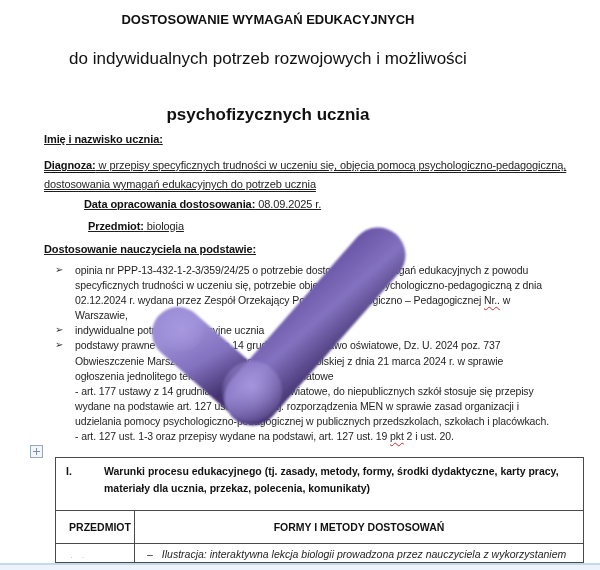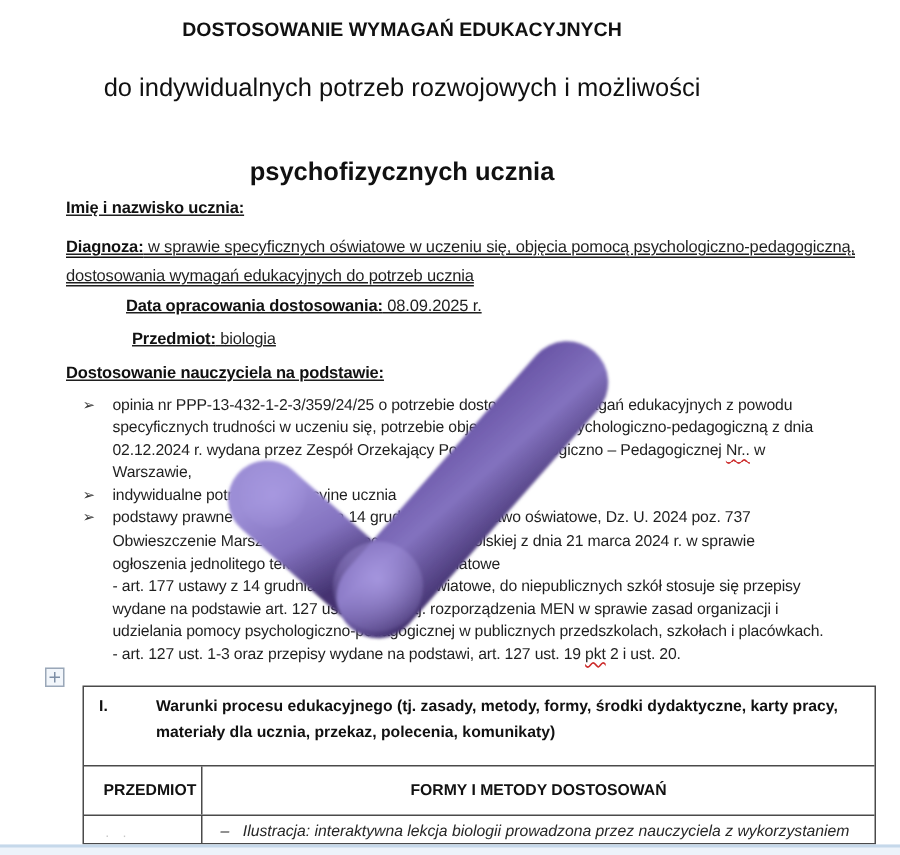--- a/index.html
+++ b/index.html
@@ -66,21 +66,21 @@
   <div class="title-1">DOSTOSOWANIE WYMAGAŃ EDUKACYJNYCH</div>
   <div class="title-2">do indywidualnych potrzeb rozwojowych i możliwości</div>
   <div class="title-3">psychofizycznych ucznia</div>
 </div>
 
 <div class="abs field f-student">
   <span class="lbl">Imię i nazwisko ucznia:</span>
 </div>
 
 <div class="abs field f-diag">
-  <div><span class="lbl u">Diagnoza:</span><span class="u">  w sprawie specyficznych oświatowe w uczeniu się, objęcia pomocą psychologiczno-pedagogiczną,</span></div>
+  <div><span class="lbl u">Diagnoza:</span><span class="u">  w przepisy specyficznych trudności w uczeniu się, objęcia pomocą psychologiczno-pedagogiczną,</span></div>
   <div><span class="u">dostosowania wymagań edukacyjnych do potrzeb ucznia</span></div>
 </div>
 
 <div class="abs field f-date">
   <span class="lbl">Data opracowania dostosowania:</span><span> 08.09.2025 r.</span>
 </div>
 
 <div class="abs field f-subject">
   <span class="lbl">Przedmiot:</span><span> biologia</span>
 </div>

